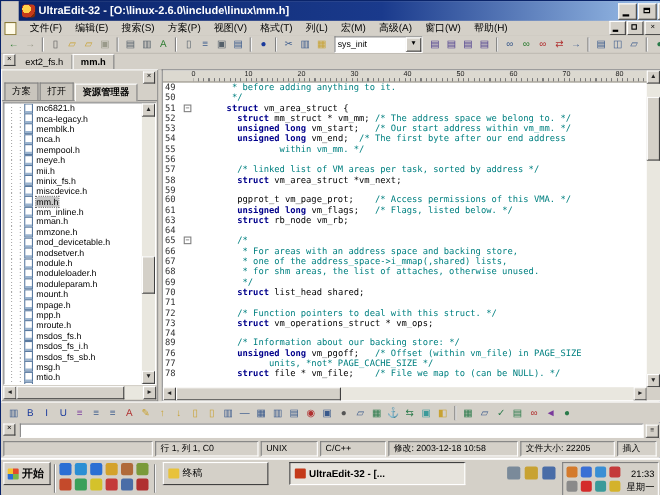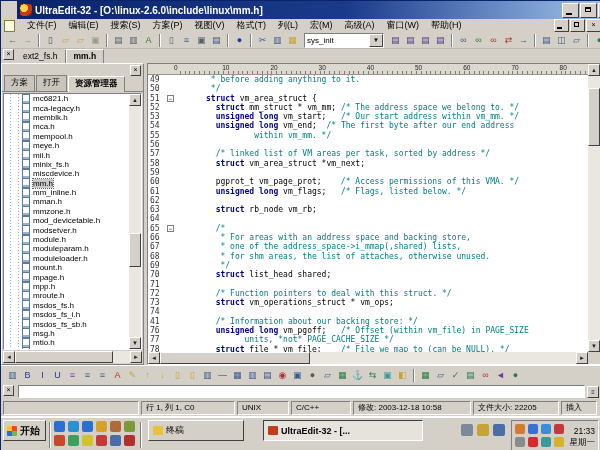--- a/index.html
+++ b/index.html
@@ -255,25 +255,25 @@
             <div class="tree-item">
               <span class="file-ico"></span>
               <span class="lbl">modsetver.h</span>
             </div>
             <div class="tree-item">
               <span class="file-ico"></span>
               <span class="lbl">module.h</span>
             </div>
             <div class="tree-item">
               <span class="file-ico"></span>
+              <span class="lbl">moduleloader.h</span>
+            </div>
+            <div class="tree-item">
+              <span class="file-ico"></span>
               <span class="lbl">moduleparam.h</span>
-            </div>
-            <div class="tree-item">
-              <span class="file-ico"></span>
-              <span class="lbl">moduleloader.h</span>
             </div>
             <div class="tree-item">
               <span class="file-ico"></span>
               <span class="lbl">mount.h</span>
             </div>
             <div class="tree-item">
               <span class="file-ico"></span>
               <span class="lbl">mpage.h</span>
             </div>
             <div class="tree-item">
@@ -350,34 +350,33 @@
               <div class="code-row"><span class="lnum">52</span><span class="foldcol"></span><span class="ctext"><span class="p">  </span><span class="k">struct</span><span class="p"> mm_struct * vm_mm; </span><span class="c">/* The address space we belong to. */</span></span></div>
               <div class="code-row"><span class="lnum">53</span><span class="foldcol"></span><span class="ctext"><span class="p">  </span><span class="k">unsigned</span><span class="p"> </span><span class="k">long</span><span class="p"> vm_start;   </span><span class="c">/* Our start address within vm_mm. */</span></span></div>
               <div class="code-row"><span class="lnum">54</span><span class="foldcol"></span><span class="ctext"><span class="p">  </span><span class="k">unsigned</span><span class="p"> </span><span class="k">long</span><span class="p"> vm_end;  </span><span class="c">/* The first byte after our end address</span></span></div>
               <div class="code-row"><span class="lnum">55</span><span class="foldcol"></span><span class="ctext"><span class="c">          within vm_mm. */</span></span></div>
               <div class="code-row"><span class="lnum">56</span><span class="foldcol"></span><span class="ctext"></span></div>
               <div class="code-row"><span class="lnum">57</span><span class="foldcol"></span><span class="ctext"><span class="p">  </span><span class="c">/* linked list of VM areas per task, sorted by address */</span></span></div>
               <div class="code-row"><span class="lnum">58</span><span class="foldcol"></span><span class="ctext"><span class="p">  </span><span class="k">struct</span><span class="p"> vm_area_struct *vm_next;</span></span></div>
               <div class="code-row"><span class="lnum">59</span><span class="foldcol"></span><span class="ctext"></span></div>
               <div class="code-row"><span class="lnum">60</span><span class="foldcol"></span><span class="ctext"><span class="p">  pgprot_t vm_page_prot;    </span><span class="c">/* Access permissions of this VMA. */</span></span></div>
               <div class="code-row"><span class="lnum">61</span><span class="foldcol"></span><span class="ctext"><span class="p">  </span><span class="k">unsigned</span><span class="p"> </span><span class="k">long</span><span class="p"> vm_flags;   </span><span class="c">/* Flags, listed below. */</span></span></div>
-              <div class="code-row"><span class="lnum">62</span><span class="foldcol"></span><span class="ctext"></span></div>
               <div class="code-row"><span class="lnum">63</span><span class="foldcol"></span><span class="ctext"><span class="p">  </span><span class="k">struct</span><span class="p"> rb_node vm_rb;</span></span></div>
               <div class="code-row"><span class="lnum">64</span><span class="foldcol"></span><span class="ctext"></span></div>
               <div class="code-row"><span class="lnum">65</span><span class="foldcol"><span class="foldbox">−</span></span><span class="ctext"><span class="p">  </span><span class="c">/*</span></span></div>
               <div class="code-row"><span class="lnum">66</span><span class="foldcol"></span><span class="ctext"><span class="c">   * For areas with an address space and backing store,</span></span></div>
               <div class="code-row"><span class="lnum">67</span><span class="foldcol"></span><span class="ctext"><span class="c">   * one of the address_space-&gt;i_mmap(,shared) lists,</span></span></div>
               <div class="code-row"><span class="lnum">68</span><span class="foldcol"></span><span class="ctext"><span class="c">   * for shm areas, the list of attaches, otherwise unused.</span></span></div>
               <div class="code-row"><span class="lnum">69</span><span class="foldcol"></span><span class="ctext"><span class="c">   */</span></span></div>
               <div class="code-row"><span class="lnum">70</span><span class="foldcol"></span><span class="ctext"><span class="p">  </span><span class="k">struct</span><span class="p"> list_head shared;</span></span></div>
               <div class="code-row"><span class="lnum">71</span><span class="foldcol"></span><span class="ctext"></span></div>
               <div class="code-row"><span class="lnum">72</span><span class="foldcol"></span><span class="ctext"><span class="p">  </span><span class="c">/* Function pointers to deal with this struct. */</span></span></div>
               <div class="code-row"><span class="lnum">73</span><span class="foldcol"></span><span class="ctext"><span class="p">  </span><span class="k">struct</span><span class="p"> vm_operations_struct * vm_ops;</span></span></div>
               <div class="code-row"><span class="lnum">74</span><span class="foldcol"></span><span class="ctext"></span></div>
-              <div class="code-row"><span class="lnum">41</span><span class="foldcol"></span><span class="ctext"><span class="p">  </span><span class="c">/* Information about our backing store: */</span></span></div>
+              <div class="code-row"><span class="lnum">89</span><span class="foldcol"></span><span class="ctext"><span class="p">  </span><span class="c">/* Information about our backing store: */</span></span></div>
               <div class="code-row"><span class="lnum">76</span><span class="foldcol"></span><span class="ctext"><span class="p">  </span><span class="k">unsigned</span><span class="p"> </span><span class="k">long</span><span class="p"> vm_pgoff;   </span><span class="c">/* Offset (within vm_file) in PAGE_SIZE</span></span></div>
               <div class="code-row"><span class="lnum">77</span><span class="foldcol"></span><span class="ctext"><span class="c">        units, *not* PAGE_CACHE_SIZE */</span></span></div>
               <div class="code-row"><span class="lnum">78</span><span class="foldcol"></span><span class="ctext"><span class="p">  </span><span class="k">struct</span><span class="p"> file * vm_file;    </span><span class="c">/* File we map to (can be NULL). */</span></span></div>
             </div>
           <div class="hscroll">
             <span class="sb-btn">◄</span>
             <div style="flex:1;position:relative;">
               <div class="sb-thumb" style="position:absolute;left:0;top:0;height:12px;width:150px;"></div>
             </div>
             <span class="sb-btn">►</span>

